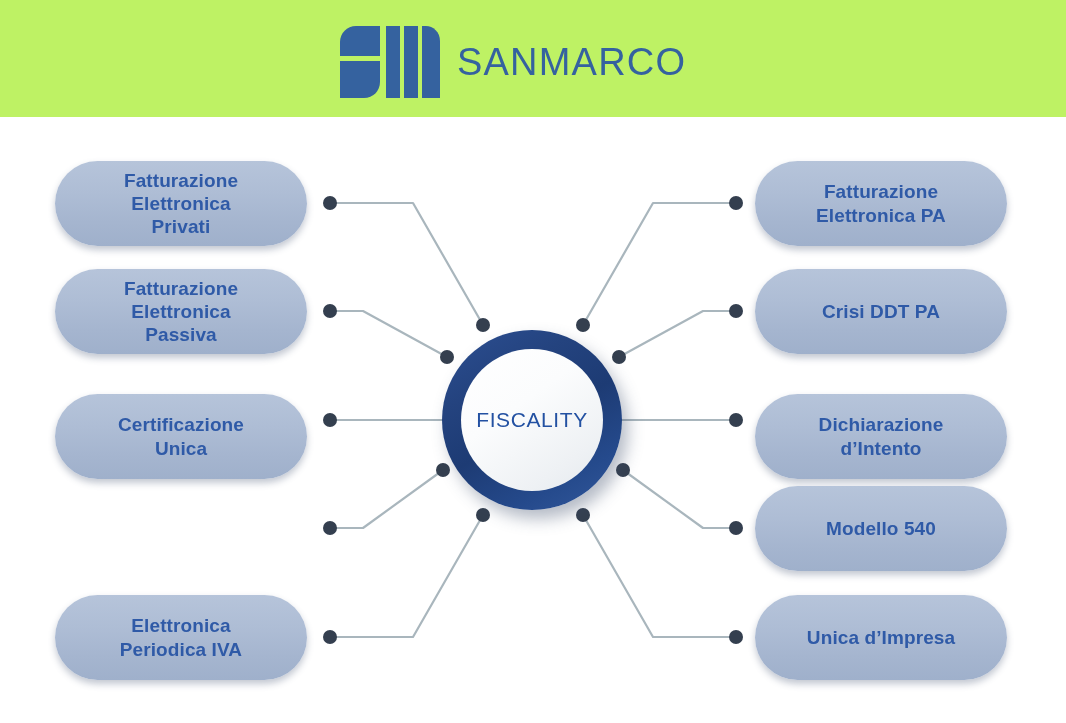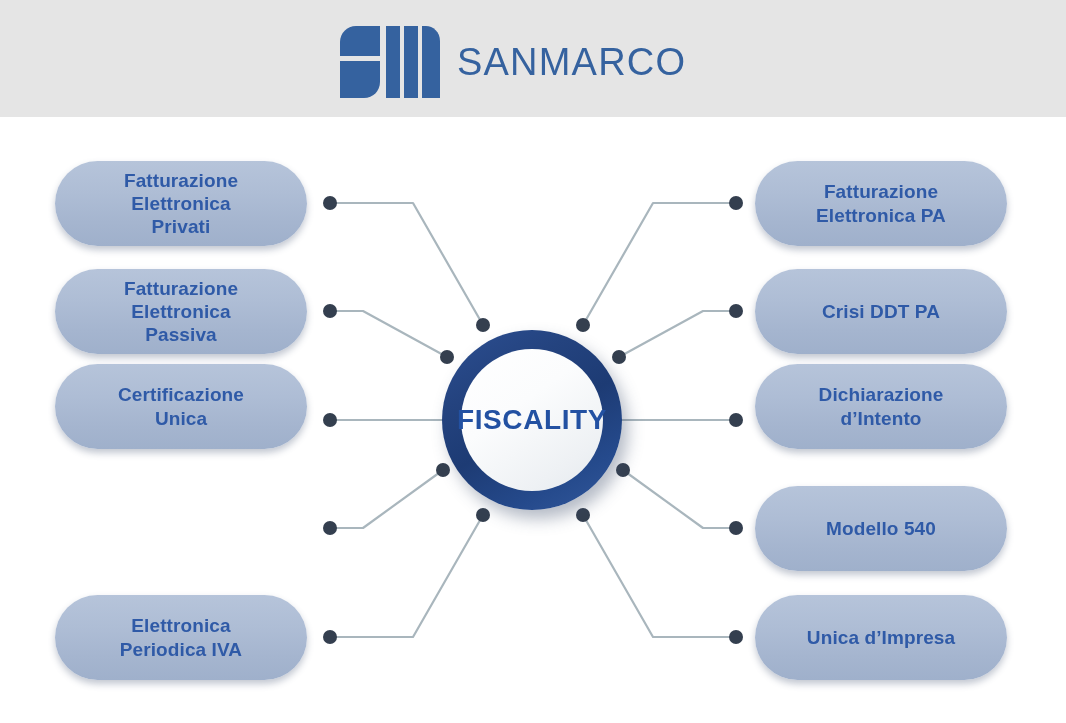--- a/index.html
+++ b/index.html
@@ -21,21 +21,21 @@
     overflow: hidden;
   }
 
   
   .header-band {
     position: absolute;
     left: 0;
     top: 0;
     width: 1066px;
     height: 117px;
-    background: #e5e5e5;
+    background: #bef264;
   }
   .logo-wrap {
     position: absolute;
     left: 340px;
     top: 26px;
     display: flex;
     align-items: center;
     gap: 17px;
   }
   .logo-mark {
@@ -81,21 +81,21 @@
     line-height: 1.22;
     letter-spacing: 0.1px;
     white-space: pre-line;
   }
 
   .pill.left  { left: 55px; }
   .pill.right { left: 755px; }
 
   .row-0 { top: 161px; }
   .row-1 { top: 269px; }
-  .row-2 { top: 364px; }
+  .row-2 { top: 394px; }
   .row-3 { top: 486px; }
   .row-4 { top: 595px; }
 
   
   .connectors {
     position: absolute;
     left: 0;
     top: 0;
     width: 1066px;
     height: 723px;
@@ -127,22 +127,22 @@
     width: 142px;
     height: 142px;
     border-radius: 50%;
     background: linear-gradient(145deg, #ffffff 0%, #fbfcfd 40%, #eef1f4 78%, #e4e9ee 100%);
     display: flex;
     align-items: center;
     justify-content: center;
   }
   .hub-label {
     font-family: "Liberation Sans", sans-serif;
-    font-size: 28px;
-    font-weight: bold;
+    font-size: 21px;
+    font-weight: normal;
     color: #2351a2;
     letter-spacing: 0.6px;
     white-space: nowrap;
   }
 </style>
 </head>
 <body>
 
 <div id="canvas">
 

